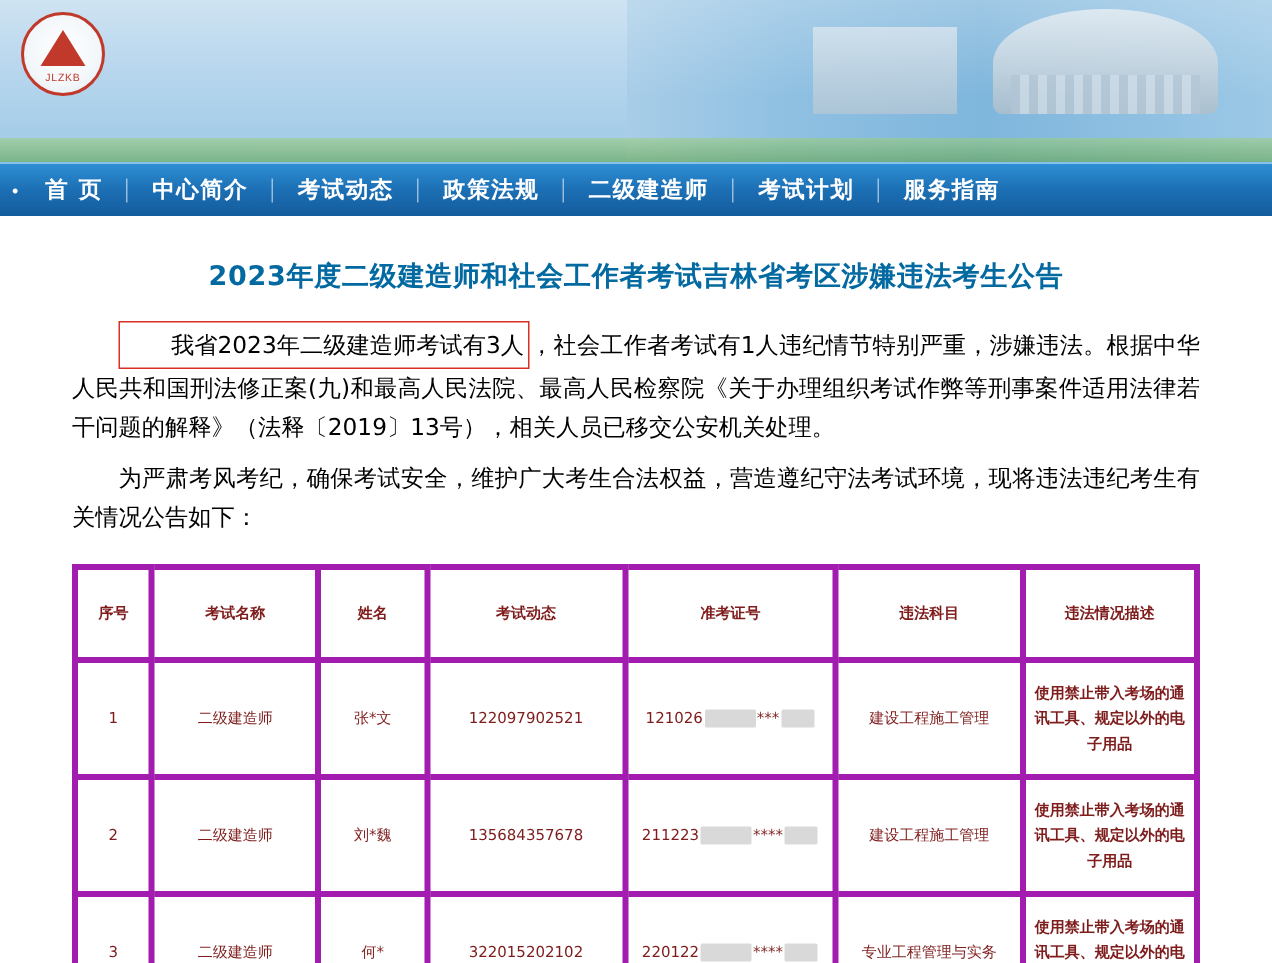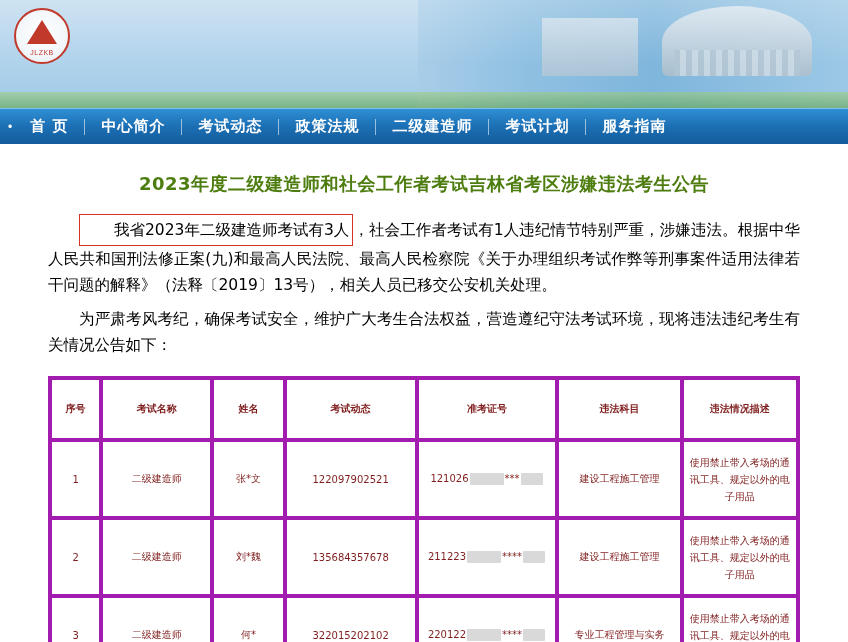--- a/index.html
+++ b/index.html
@@ -175,21 +175,21 @@
     width: 848px;
     background: #ffffff;
     padding: 0;
     box-sizing: border-box;
   }
   .page-wrap {
     padding: 22px 48px 0 48px;
   }
   .doc-title {
     text-align: center;
-    color: #4d7c0f;
+    color: #0369a1;
     font-size: 18px;
     font-weight: bold;
     letter-spacing: 0.5px;
     margin: 6px 0 18px 0;
     font-family: "DejaVu Sans", sans-serif;
   }
   .para {
     font-size: 15.5px;
     color: #000000;
     line-height: 26px;
@@ -235,20 +235,21 @@
   .col-id     { width: 150px; }
   .col-subject{ width: 136px; }
   .col-desc   { width: 124px; font-family: Liberation Serif, serif; }
 
   .desc-cell {
     font-size: 12.5px;
     line-height: 17px;
     text-align: left;
     padding-left: 6px;
     padding-right: 4px;
+    font-weight: bold;
   }
   .idnum {
     display: inline-block;
     white-space: nowrap;
   }
   .masked {
     display: inline-block;
     background: #d9d9d9;
     color: transparent;
     border-radius: 1px;

